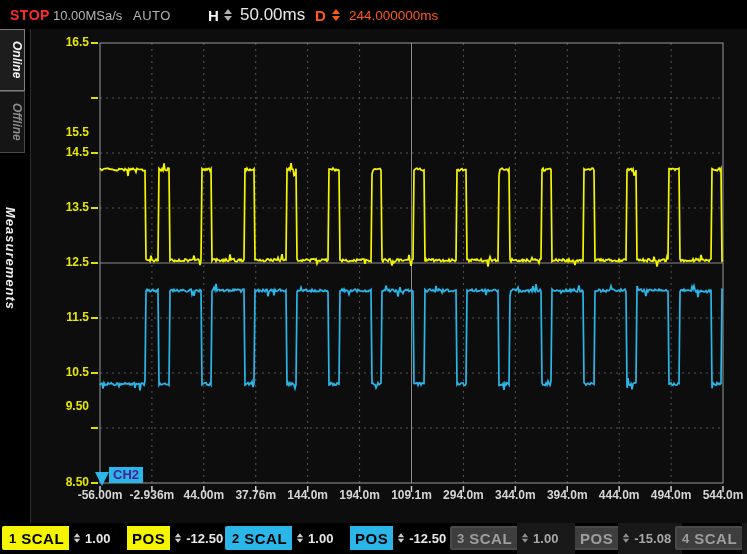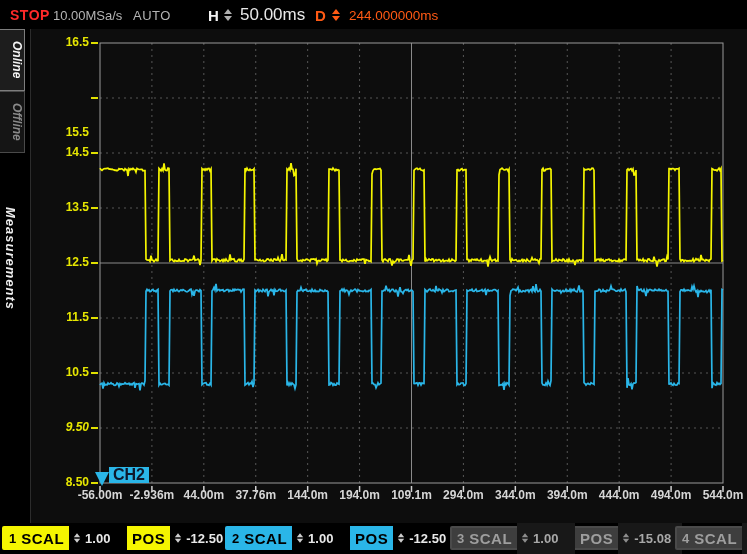--- a/index.html
+++ b/index.html
@@ -44,22 +44,22 @@
           background:#0d0d0d;border-left:1px solid #2c2c2c;}
   .screen svg{position:absolute;left:0;top:0;}
   #plot-labels{position:absolute;left:0;top:0;width:100%;height:100%;pointer-events:none;}
   .y-tick{position:absolute;left:0;width:58px;text-align:right;color:#e6e600;
           font-size:12px;font-weight:bold;font-family:"Liberation Sans",sans-serif;}
   .x-tick{position:absolute;transform:translateX(-50%);color:#d6d6d6;top:459px;
           font-size:12px;font-weight:bold;white-space:nowrap;}
   .ch2-marker-tri{position:absolute;left:64px;top:443px;width:0;height:0;
           border-left:7px solid transparent;border-right:7px solid transparent;
           border-top:14px solid #2ab6e8;}
-  .ch2-badge{position:absolute;left:78px;top:438px;background:#2ab6e8;color:#0f172a;
-          font-size:16px;font-weight:bold;padding:1px 4px 2px 4px;line-height:13px;}
+  .ch2-badge{position:absolute;left:78px;top:438px;background:#2ab6e8;color:#4c1d95;
+          font-size:13px;font-weight:bold;padding:1px 4px 2px 4px;line-height:13px;}
 
   
   .bottom-bar{position:absolute;left:0;top:523px;width:747px;height:31px;background:#000;overflow:hidden;}
   .ch-block{position:absolute;top:3px;height:24px;display:flex;align-items:center;
             gap:5px;padding:0 5px;box-sizing:border-box;border-radius:2px;font-weight:bold;}
   .ch-1{left:2px;width:216px;background:#f5f500;color:#000;border:2px solid #f5f500;}
   .ch-2{left:225px;width:218px;background:#2ab6e8;color:#000;border:2px solid #2ab6e8;}
   .ch-3{left:450px;width:218px;background:#3e3e3e;color:#9e9e9e;border:2px solid #4a4a4a;}
   .ch-4{left:675px;width:218px;background:#3e3e3e;color:#9e9e9e;border:2px solid #4a4a4a;}
   .ch-num{font-size:13px;}
@@ -160,21 +160,21 @@
       <span class="x-tick" style="left: 588.167px;">444.0m</span>
       <span class="x-tick" style="left: 640.083px;">494.0m</span>
       <span class="x-tick" style="left: 692px;">544.0m</span>
       <span class="y-tick" style="top: 6px;">16.5</span>
       <span class="y-tick" style="top: 61px; margin-top: 35px;">15.5</span>
       <span class="y-tick" style="top: 116px;">14.5</span>
       <span class="y-tick" style="top: 171px;">13.5</span>
       <span class="y-tick" style="top: 226px;">12.5</span>
       <span class="y-tick" style="top: 281px;">11.5</span>
       <span class="y-tick" style="top: 336px;">10.5</span>
-      <span class="y-tick" style="top: 391px; font-style: italic;">9.50</span>
+      <span class="y-tick" style="top: 370px;">9.50</span>
       <span class="y-tick" style="top: 446px;">8.50</span>
     </div>
   <div class="ch2-marker-tri"></div>
   <div class="ch2-badge">CH2</div>
 </div>
 
 <div class="bottom-bar">
 
   <div class="ch-block ch-1">
     <span class="ch-num">1</span>

